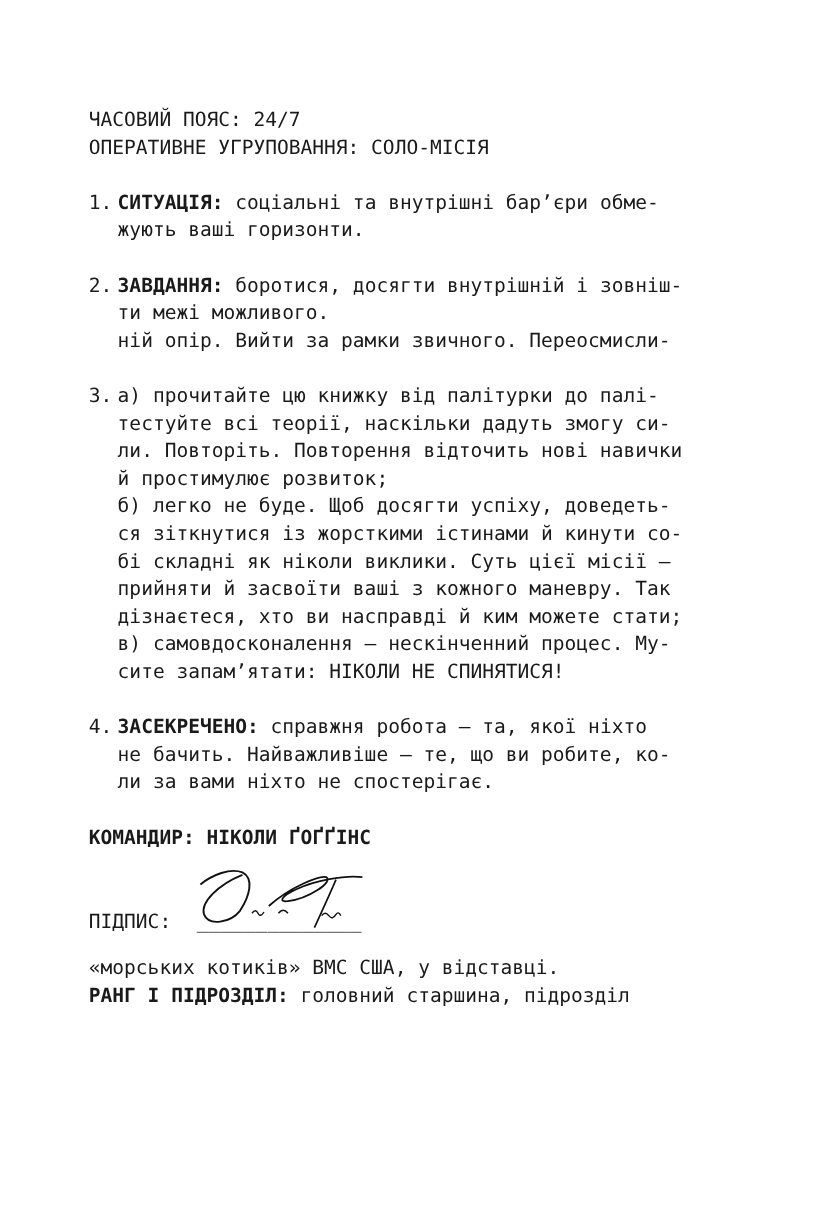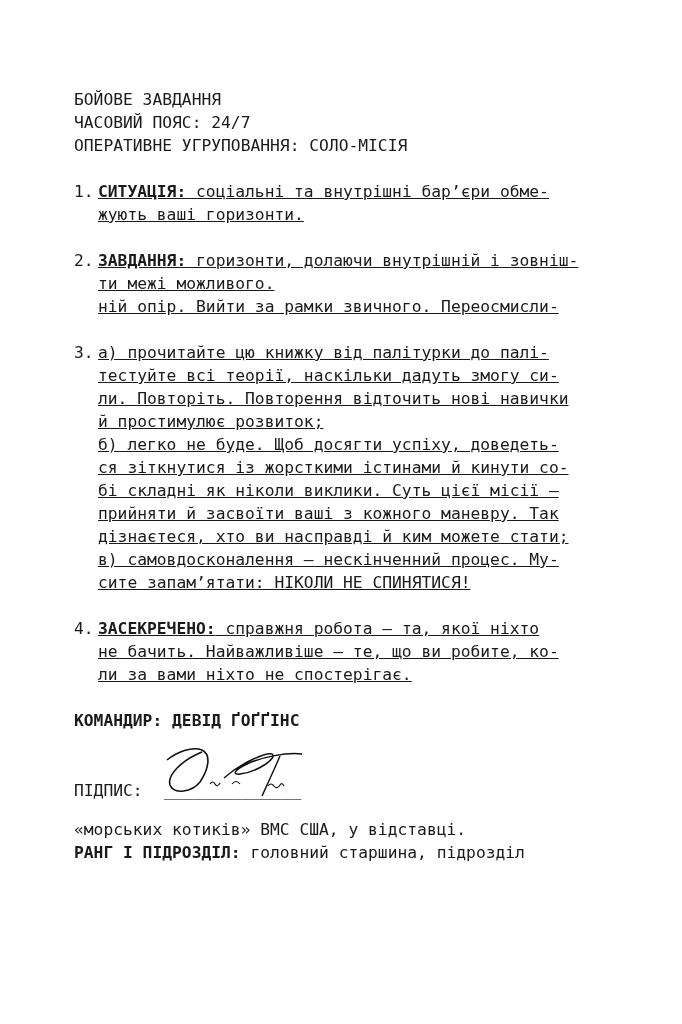--- a/index.html
+++ b/index.html
@@ -8,48 +8,47 @@
     position: relative;
     font-family: "DejaVu Sans Mono", "Liberation Mono", monospace;
     color: #1a1a1a; font-size: 16.3px;
   }
   .page { position: absolute; left: 74px; top: 88px; width: 520px; }
   .line { height: 23px; line-height: 23px; white-space: pre; }
   .gap { height: 23px; }
   .b { font-weight: bold; }
   .item { position: relative; }
   .num { position: absolute; left: 0; top: 0; }
-  .ibody { margin-left: 24px; text-decoration: underline; }
+  .ibody { margin-left: 24px; }
   .sig-row { position: relative; height: 66px; margin-top: 8px; }
   .sig-label { position: absolute; left: 0; bottom: 4px; line-height: 23px; }
   .sig-line { position: absolute; left: 90px; bottom: 4px; line-height: 23px; letter-spacing: 0; }
   .sig-svg { position: absolute; left: 88px; top: 0px; }
 </style>
 </head>
 <body>
 
 <div class="page">
-  <div class="line">БОЙОВЕ ЗАВДАННЯ</div>
   <div class="line">ЧАСОВИЙ ПОЯС: 24/7</div>
   <div class="line">ОПЕРАТИВНЕ УГРУПОВАННЯ: СОЛО-МІСІЯ</div>
   <div class="gap"></div>
 
   <div class="item">
     <span class="num line">1.</span>
     <div class="ibody">
       <div class="line"><span class="b">СИТУАЦІЯ:</span><span> соціальні та внутрішні бар’єри обме-</span></div>
       <div class="line">жують ваші горизонти.</div>
     </div>
   </div>
   <div class="gap"></div>
 
   <div class="item">
     <span class="num line">2.</span>
     <div class="ibody">
-      <div class="line"><span class="b">ЗАВДАННЯ:</span><span> горизонти, долаючи внутрішній і зовніш-</span></div>
+      <div class="line"><span class="b">ЗАВДАННЯ:</span><span> боротися, досягти внутрішній і зовніш-</span></div>
       <div class="line">ти межі можливого.</div>
       <div class="line">ній опір. Вийти за рамки звичного. Переосмисли-</div>
     </div>
   </div>
   <div class="gap"></div>
 
   <div class="item">
     <span class="num line">3.</span>
     <div class="ibody">
       <div class="line">а) прочитайте цю книжку від палітурки до палі-</div>
@@ -70,21 +69,21 @@
   <div class="item">
     <span class="num line">4.</span>
     <div class="ibody">
       <div class="line"><span class="b">ЗАСЕКРЕЧЕНО:</span><span> справжня робота — та, якої ніхто</span></div>
       <div class="line">не бачить. Найважливіше — те, що ви робите, ко-</div>
       <div class="line">ли за вами ніхто не спостерігає.</div>
     </div>
   </div>
   <div class="gap"></div>
 
-  <div class="line b">КОМАНДИР: ДЕВІД ҐОҐҐІНС</div>
+  <div class="line b">КОМАНДИР: НІКОЛИ ҐОҐҐІНС</div>
 
   <div class="sig-row">
     <span class="sig-label">ПІДПИС:</span>
     <span class="sig-line">______________</span>
     <svg class="sig-svg" width="160" height="60" viewBox="0 0 160 60">
       <path d="M40 12 C20 20, 5 35, 8 45 C12 55, 30 52, 38 42 C46 30, 50 15, 40 10 C30 6, 15 12, 5 20" fill="none" stroke="#111" stroke-width="1.6"></path>
       <path d="M62 38 C80 22, 105 12, 110 14 C116 18, 95 32, 78 34 C70 35, 72 30, 85 24 C100 17, 125 12, 140 14" fill="none" stroke="#111" stroke-width="1.5"></path>
       <path d="M118 16 C112 30, 105 45, 100 56" fill="none" stroke="#111" stroke-width="1.4"></path>
       <path d="M48 44 q3 -4 5 0 q2 4 5 -1" fill="none" stroke="#111" stroke-width="1.2"></path>
       <path d="M70 44 q4 -5 8 0" fill="none" stroke="#111" stroke-width="1.2"></path>

